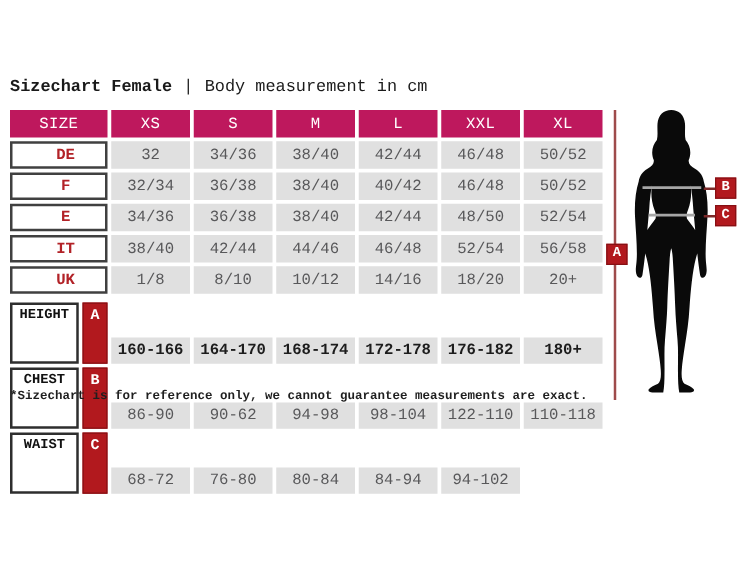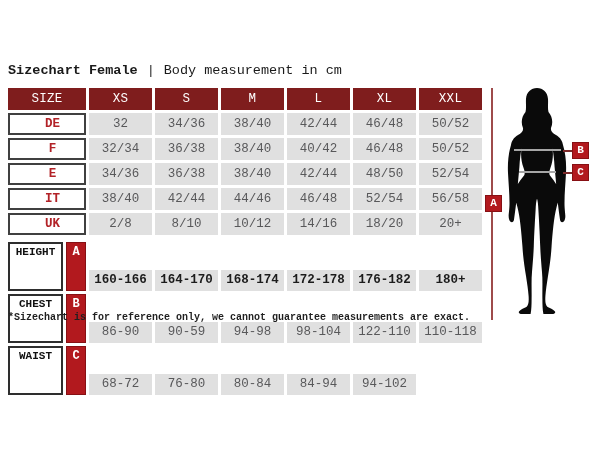--- a/index.html
+++ b/index.html
@@ -9,21 +9,21 @@
   }
   
   #title{position:absolute;left:8px;top:63px;display:flex;align-items:baseline;
     font-size:13.5px;color:#1a1a1a;white-space:nowrap;}
   #title .main{font-weight:bold;}
   #title .sep{margin:0 9px;font-weight:400;color:#2a2a2a;}
   
   #sizetable{position:absolute;left:8px;top:88px;width:474px;}
   .trow{display:grid;grid-template-columns:78px repeat(6,63px);column-gap:3px;margin-bottom:3px;}
   .trow .cell{height:22px;line-height:22px;text-align:center;font-size:12.5px;overflow:hidden;}
-  .hdr-cell{background:#7f1d1d;color:#ffffff;font-size:13px;letter-spacing:.3px;}
+  .hdr-cell{background:#be185d;color:#ffffff;font-size:13px;letter-spacing:.3px;}
   .country-label{background:#ffffff;border:2px solid #404040;box-sizing:border-box;
     color:#b22227;font-weight:bold;font-size:13px;line-height:18px !important;padding-left:11px;}
   .val-cell{background:#e0e0e0;color:#58585a;}
   .spacer{height:4px;}
   .mrow .cell{height:21px;line-height:21px;margin-top:28px;}
   .mlabel-wrap{display:flex;column-gap:3px;}
   .mlabel{flex:1;background:#fff;border:2px solid #2e2e2e;box-sizing:border-box;
     color:#111;font-weight:bold;font-size:11px;line-height:17px;text-align:center;}
   .mbadge{width:20px;background:#b2191e;border:1px solid #871014;box-sizing:border-box;
     color:#fff;font-weight:bold;font-size:12px;line-height:19px;text-align:center;}
@@ -53,22 +53,22 @@
     <span class="sub">Body measurement in cm</span>
   </div>
 
   <div id="sizetable">
       <div class="trow">
         <div class="cell hdr-cell">SIZE</div>
         <div class="cell hdr-cell">XS</div>
         <div class="cell hdr-cell">S</div>
         <div class="cell hdr-cell">M</div>
         <div class="cell hdr-cell">L</div>
+        <div class="cell hdr-cell">XXL</div>
         <div class="cell hdr-cell">XL</div>
-        <div class="cell hdr-cell">XXL</div>
       </div>
       <div class="trow">
         <div class="cell country-label">DE</div>
         <div class="cell val-cell">32</div>
         <div class="cell val-cell">34/36</div>
         <div class="cell val-cell">38/40</div>
         <div class="cell val-cell">42/44</div>
         <div class="cell val-cell">46/48</div>
         <div class="cell val-cell">50/52</div>
       </div>
@@ -94,21 +94,21 @@
         <div class="cell country-label">IT</div>
         <div class="cell val-cell">38/40</div>
         <div class="cell val-cell">42/44</div>
         <div class="cell val-cell">44/46</div>
         <div class="cell val-cell">46/48</div>
         <div class="cell val-cell">52/54</div>
         <div class="cell val-cell">56/58</div>
       </div>
       <div class="trow">
         <div class="cell country-label">UK</div>
-        <div class="cell val-cell">2/8</div>
+        <div class="cell val-cell">1/8</div>
         <div class="cell val-cell">8/10</div>
         <div class="cell val-cell">10/12</div>
         <div class="cell val-cell">14/16</div>
         <div class="cell val-cell">18/20</div>
         <div class="cell val-cell">20+</div>
       </div>
       <div class="spacer"></div>
       <div class="trow mrow">
         <div class="mlabel-wrap">
           <div class="mlabel">HEIGHT</div>
@@ -120,21 +120,21 @@
         <div class="cell val-cell bold-vals">172-178</div>
         <div class="cell val-cell bold-vals">176-182</div>
         <div class="cell val-cell bold-vals">180+</div>
       </div>
       <div class="trow mrow">
         <div class="mlabel-wrap">
           <div class="mlabel">CHEST</div>
           <div class="mbadge">B</div>
         </div>
         <div class="cell val-cell">86-90</div>
-        <div class="cell val-cell">90-59</div>
+        <div class="cell val-cell">90-62</div>
         <div class="cell val-cell">94-98</div>
         <div class="cell val-cell">98-104</div>
         <div class="cell val-cell">122-110</div>
         <div class="cell val-cell">110-118</div>
       </div>
       <div class="trow mrow">
         <div class="mlabel-wrap">
           <div class="mlabel">WAIST</div>
           <div class="mbadge">C</div>
         </div>

